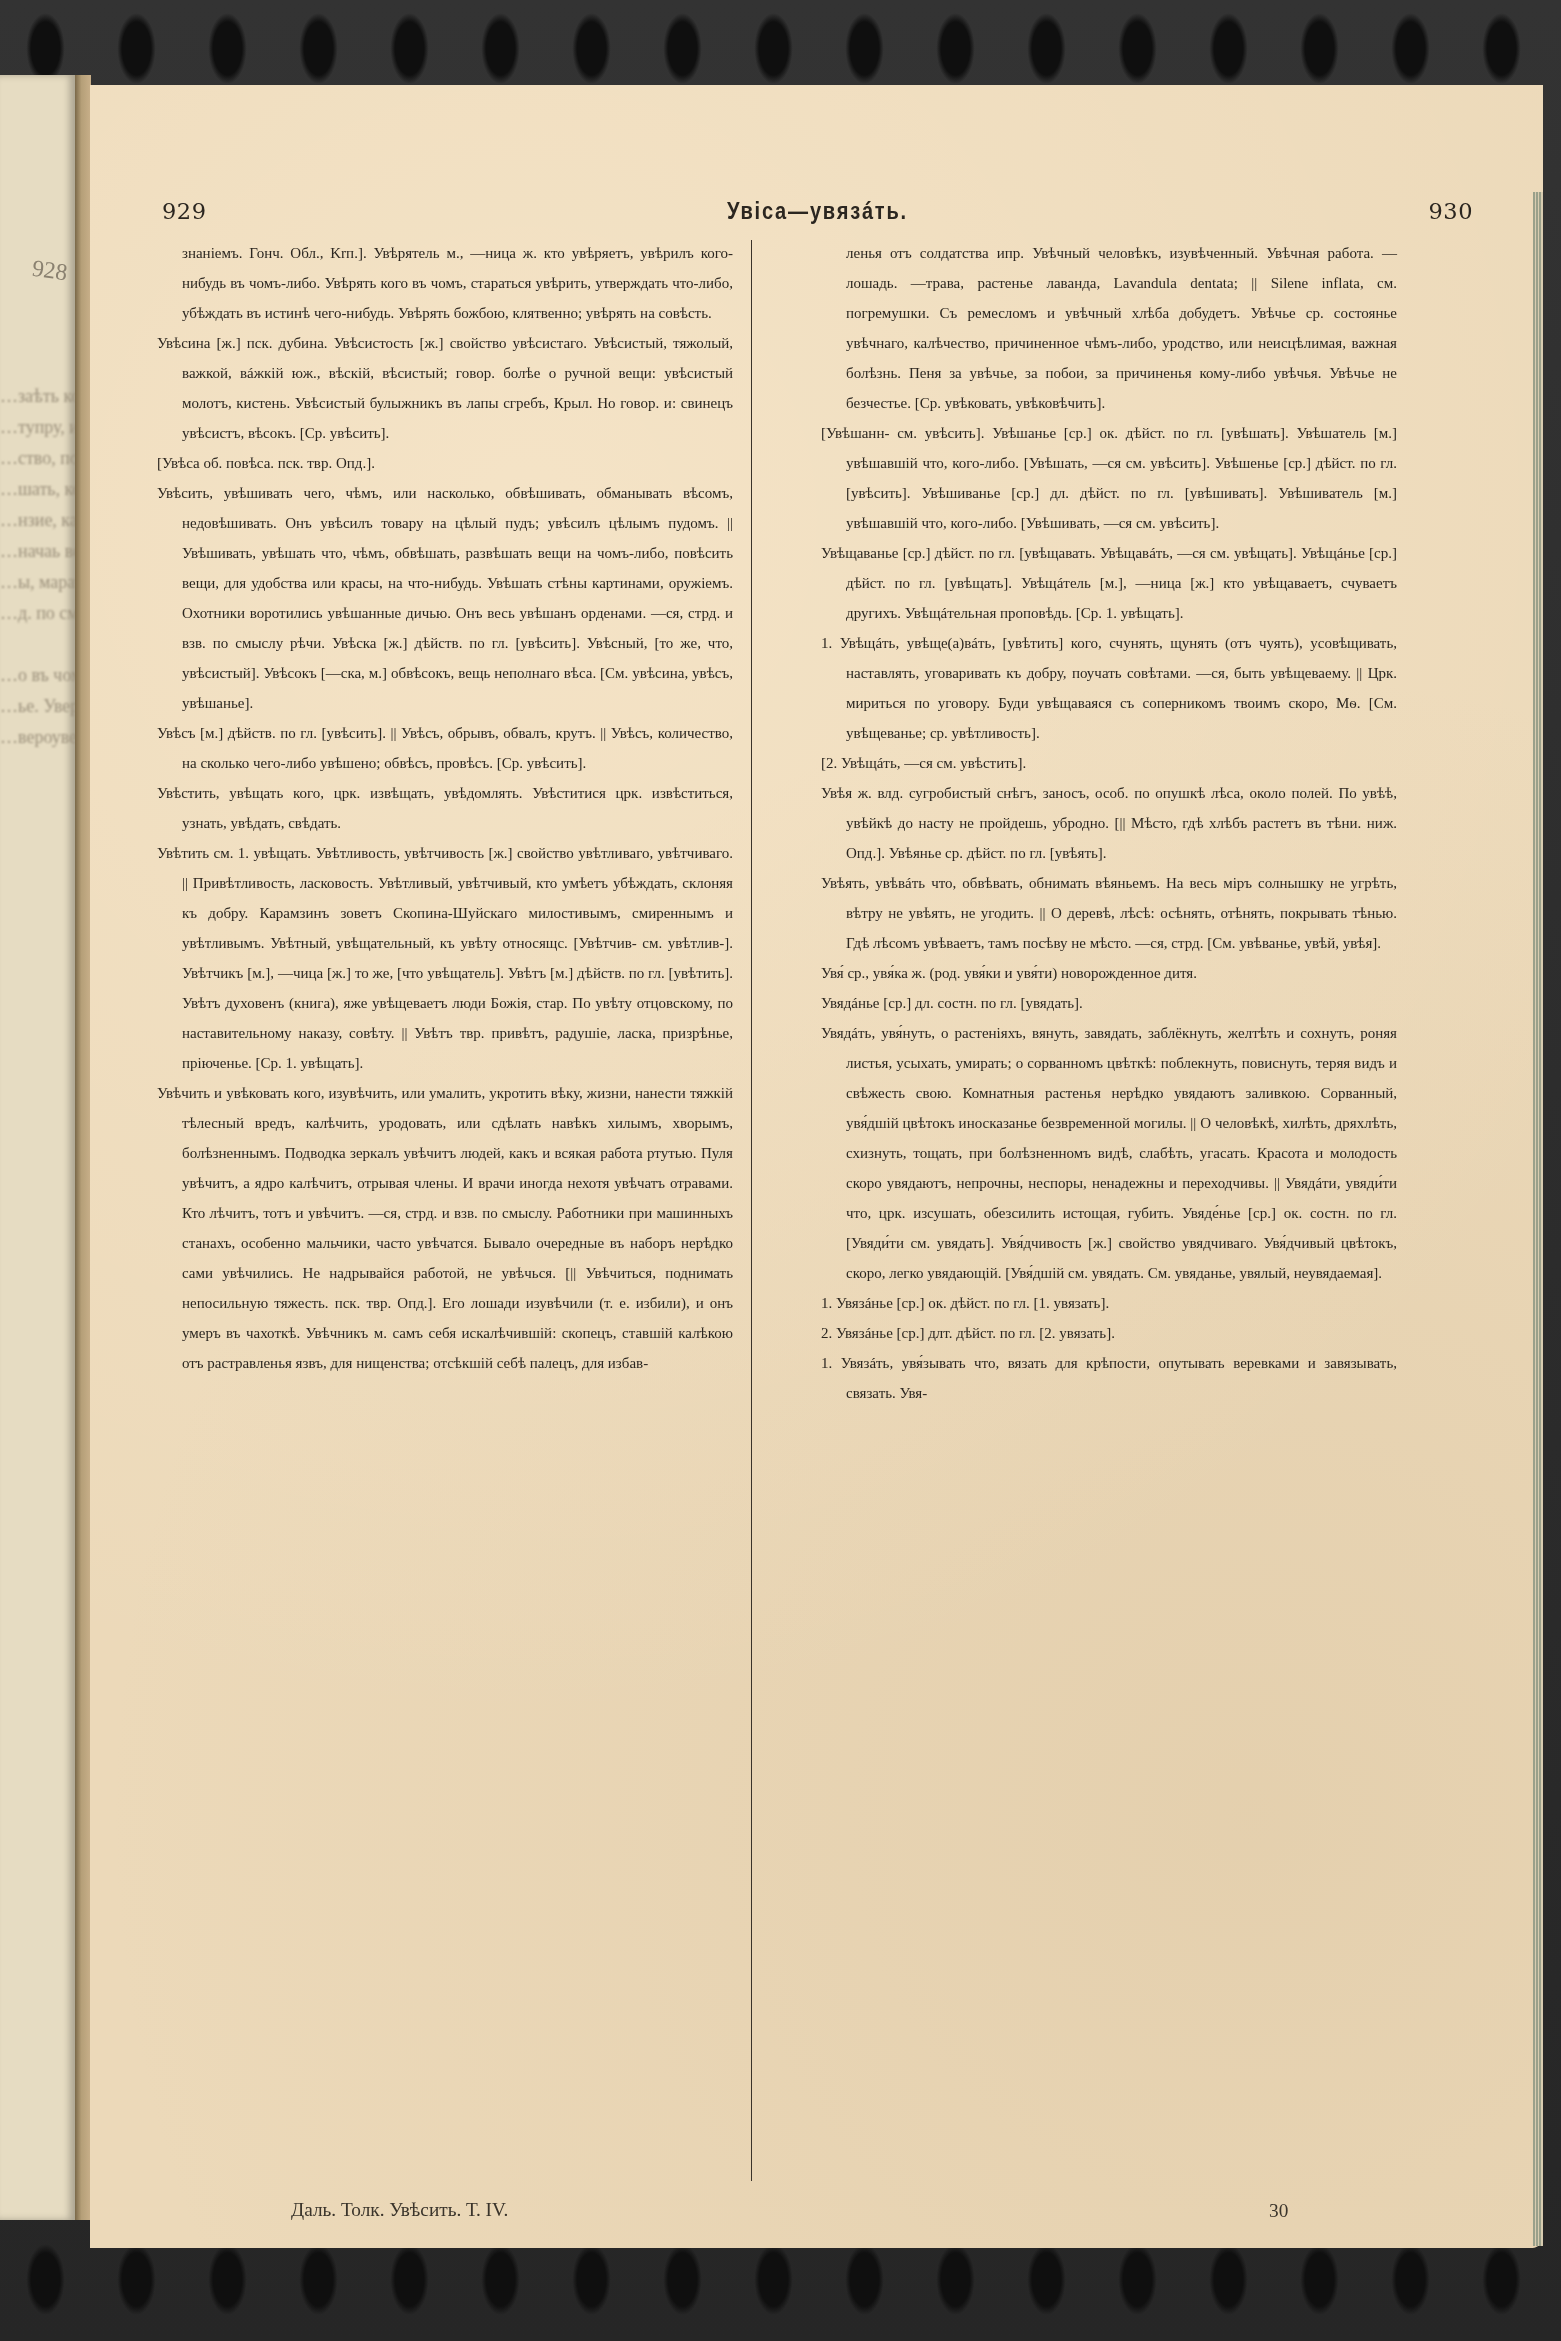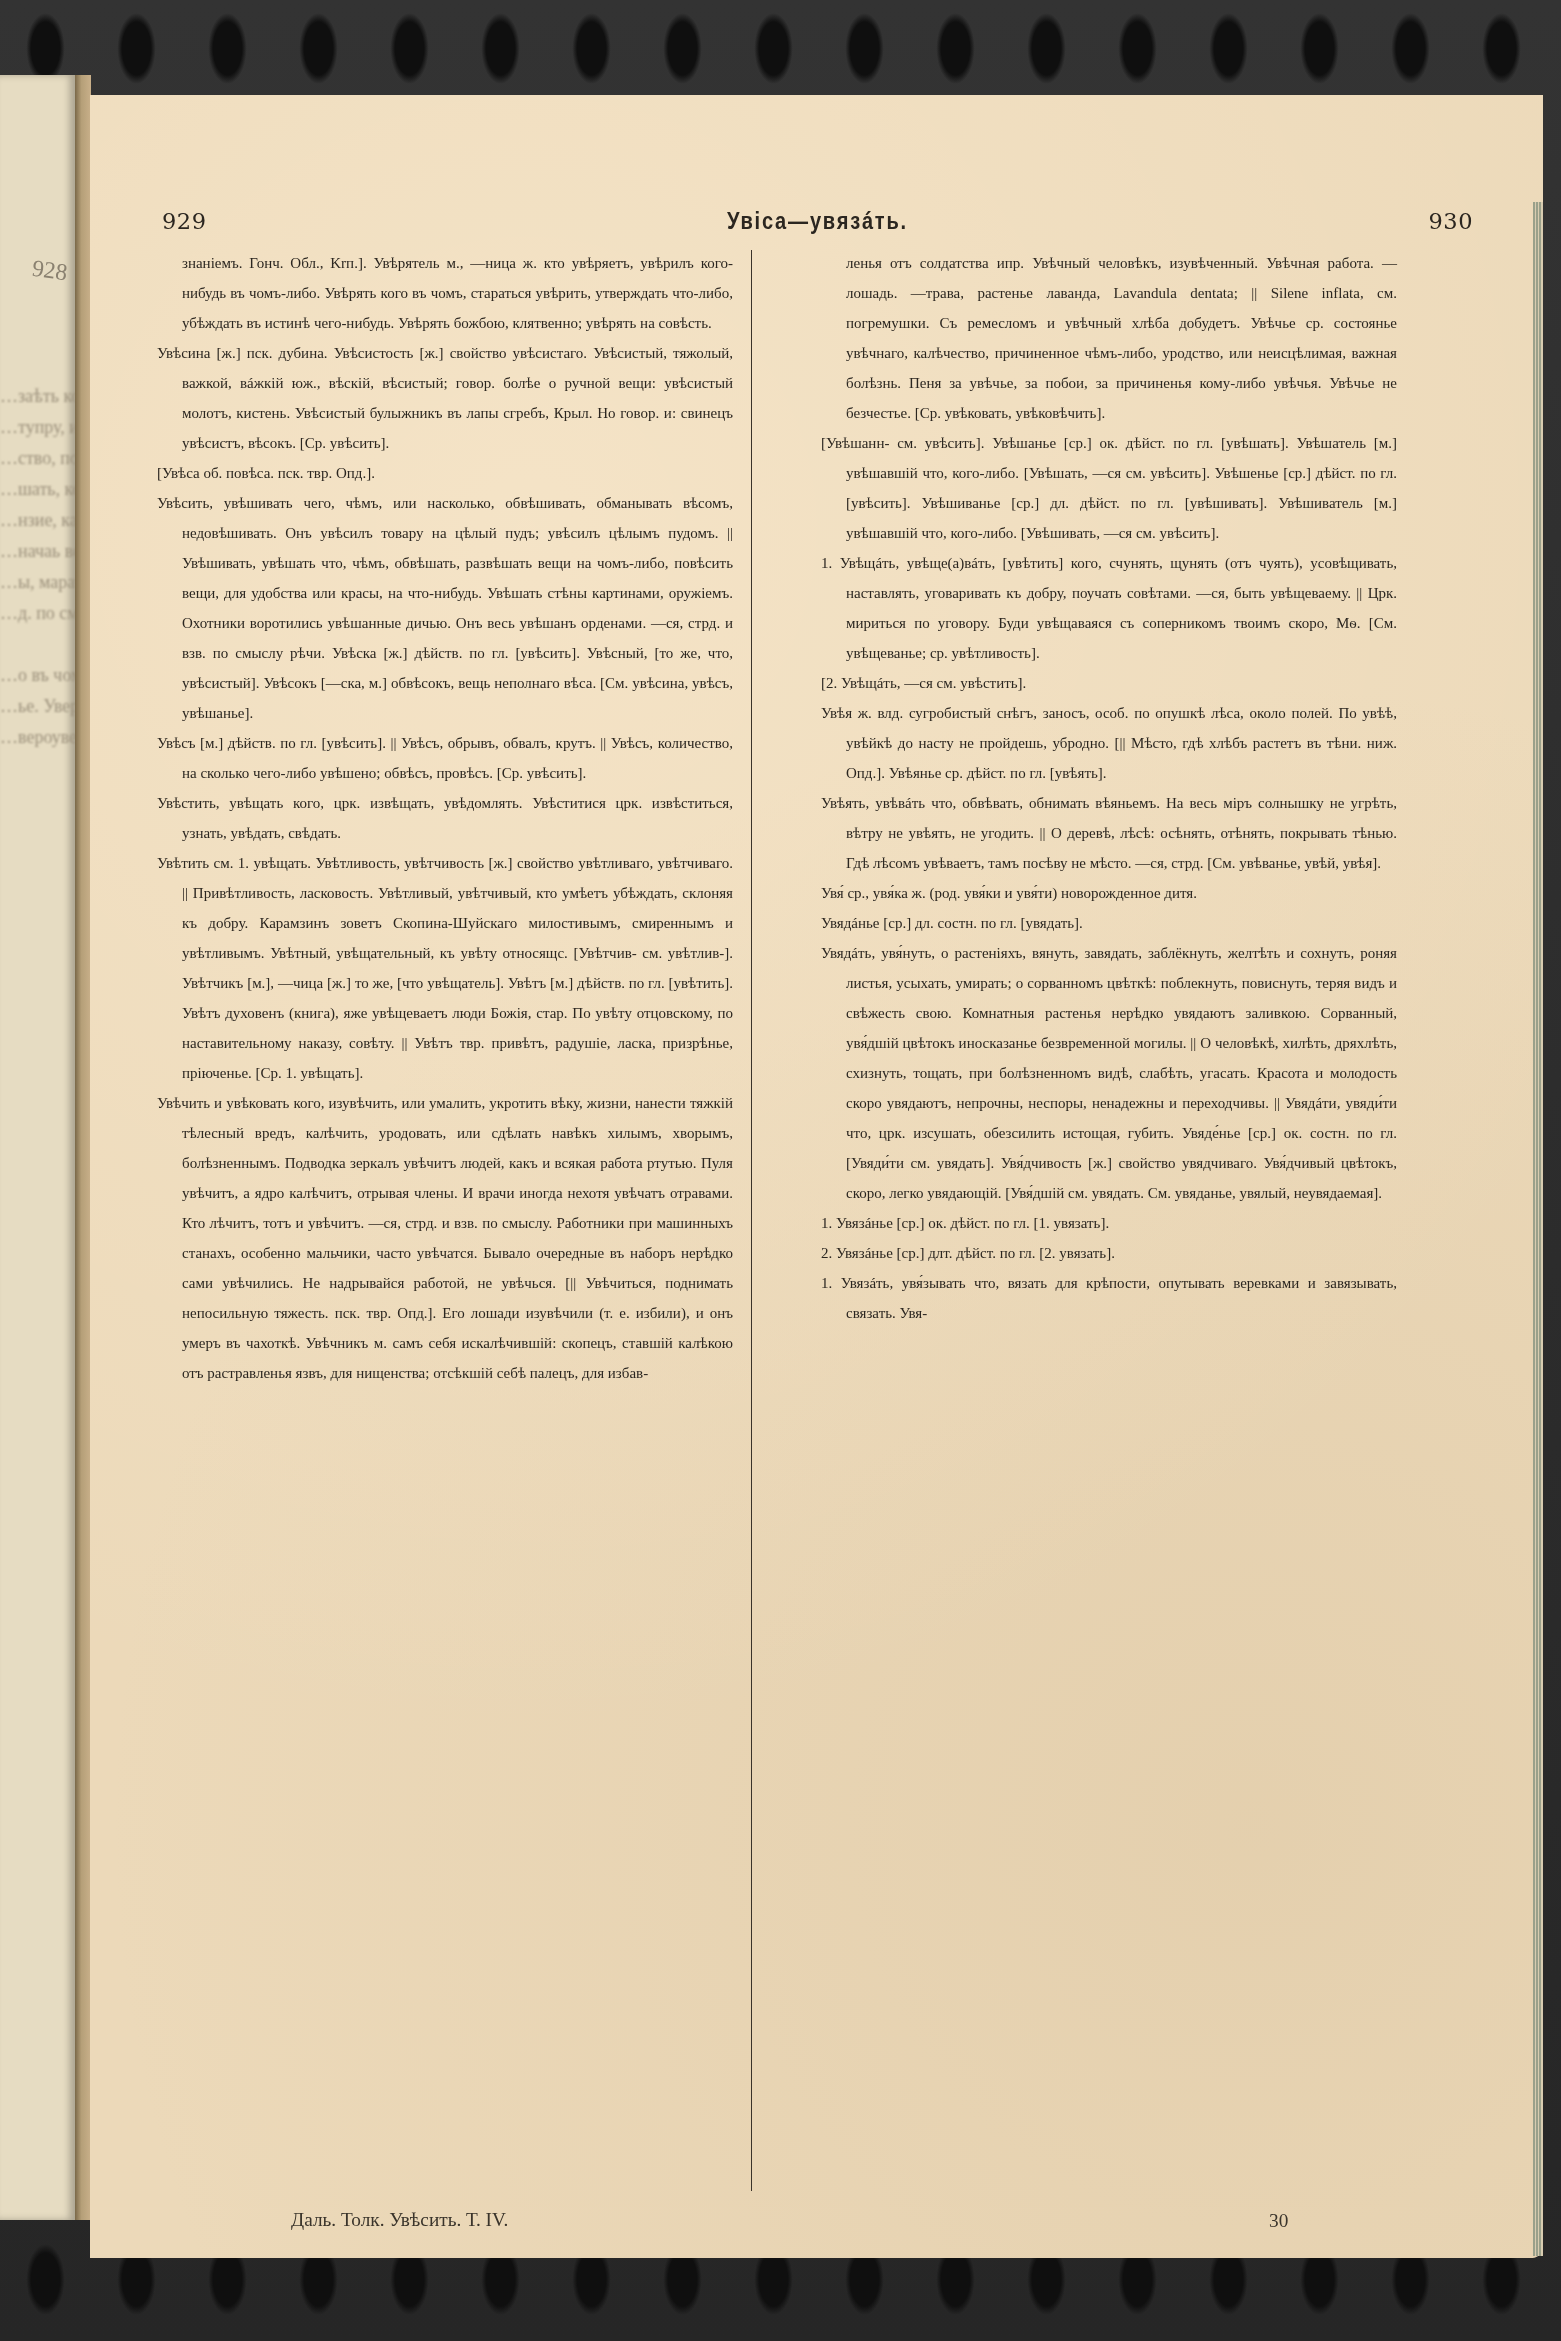--- a/index.html
+++ b/index.html
@@ -24,21 +24,20 @@
     position:absolute; left:75px; top:75px; width:16px; height:2145px;
     background:linear-gradient(90deg,#7a6848,#b59f78 40%,#c9b08a);
   }
   .page {
     position:absolute; left:90px; top:85px; width:1453px; height:2163px;
     background:#ecd9b9;
     background-image:
       radial-gradient(circle at 30% 20%, rgba(255,240,215,0.45), transparent 60%),
       radial-gradient(circle at 80% 80%, rgba(205,180,140,0.25), transparent 55%);
     border-bottom-right-radius:10.7px;
-    margin-top:10px;
   }
   .page-edge {
     position:absolute; right:0; top:107px; width:9.7px; height:2054px;
     background:repeating-linear-gradient(90deg,#9aa08a 0 1.6px,#d8ccb0 1.6px 3.2px);
   }
   .running-head {
     position:absolute; left:72px; right:70px; top:107px; height:38px;
     display:flex; justify-content:space-between; align-items:center;
     font-family:"DejaVu Serif", serif; font-size:22.5px; letter-spacing:0.5px;
   }
@@ -99,20 +98,21 @@
       <p class="entry">Увѣсить, увѣшивать чего, чѣмъ, или насколько, обвѣшивать, обманывать вѣсомъ, недовѣшивать. Онъ увѣсилъ товару на цѣлый пудъ; увѣсилъ цѣлымъ пудомъ. || Увѣшивать, увѣшать что, чѣмъ, обвѣшать, развѣшать вещи на чомъ-либо, повѣсить вещи, для удобства или красы, на что-нибудь. Увѣшать стѣны картинами, оружіемъ. Охотники воротились увѣшанные дичью. Онъ весь увѣшанъ орденами. —ся, стрд. и взв. по смыслу рѣчи. Увѣска [ж.] дѣйств. по гл. [увѣсить]. Увѣсный, [то же, что, увѣсистый]. Увѣсокъ [—ска, м.] обвѣсокъ, вещь неполнаго вѣса. [См. увѣсина, увѣсъ, увѣшанье].</p>
       <p class="entry">Увѣсъ [м.] дѣйств. по гл. [увѣсить]. || Увѣсъ, обрывъ, обвалъ, крутъ. || Увѣсъ, количество, на сколько чего-либо увѣшено; обвѣсъ, провѣсъ. [Ср. увѣсить].</p>
       <p class="entry">Увѣстить, увѣщать кого, црк. извѣщать, увѣдомлять. Увѣститися црк. извѣститься, узнать, увѣдать, свѣдать.</p>
       <p class="entry">Увѣтить см. 1. увѣщать. Увѣтливость, увѣтчивость [ж.] свойство увѣтливаго, увѣтчиваго. || Привѣтливость, ласковость. Увѣтливый, увѣтчивый, кто умѣетъ убѣждать, склоняя къ добру. Карамзинъ зоветъ Скопина-Шуйскаго милостивымъ, смиреннымъ и увѣтливымъ. Увѣтный, увѣщательный, къ увѣту относящс. [Увѣтчив- см. увѣтлив-]. Увѣтчикъ [м.], —чица [ж.] то же, [что увѣщатель]. Увѣтъ [м.] дѣйств. по гл. [увѣтить]. Увѣтъ духовенъ (книга), яже увѣщеваетъ люди Божія, стар. По увѣту отцовскому, по наставительному наказу, совѣту. || Увѣтъ твр. привѣтъ, радушіе, ласка, призрѣнье, пріюченье. [Ср. 1. увѣщать].</p>
       <p class="entry">Увѣчить и увѣковать кого, изувѣчить, или умалить, укротить вѣку, жизни, нанести тяжкій тѣлесный вредъ, калѣчить, уродовать, или сдѣлать навѣкъ хилымъ, хворымъ, болѣзненнымъ. Подводка зеркалъ увѣчитъ людей, какъ и всякая работа ртутью. Пуля увѣчитъ, а ядро калѣчитъ, отрывая члены. И врачи иногда нехотя увѣчатъ отравами. Кто лѣчитъ, тотъ и увѣчитъ. —ся, стрд. и взв. по смыслу. Работники при машинныхъ станахъ, особенно мальчики, часто увѣчатся. Бывало очередные въ наборъ нерѣдко сами увѣчились. Не надрывайся работой, не увѣчься. [|| Увѣчиться, поднимать непосильную тяжесть. пск. твр. Опд.]. Его лошади изувѣчили (т. е. избили), и онъ умеръ въ чахоткѣ. Увѣчникъ м. самъ себя искалѣчившій: скопецъ, ставшій калѣкою отъ растравленья язвъ, для нищенства; отсѣкшій себѣ палецъ, для избав-</p>
     </div>
   <div class="divider"></div>
   <div class="col right" id="col-right">
       <p class="entry cont">ленья отъ солдатства ипр. Увѣчный человѣкъ, изувѣченный. Увѣчная работа. —лошадь. —трава, растенье лаванда, Lavandula dentata; || Silene inflata, см. погремушки. Съ ремесломъ и увѣчный хлѣба добудетъ. Увѣчье ср. состоянье увѣчнаго, калѣчество, причиненное чѣмъ-либо, уродство, или неисцѣлимая, важная болѣзнь. Пеня за увѣчье, за побои, за причиненья кому-либо увѣчья. Увѣчье не безчестье. [Ср. увѣковать, увѣковѣчить].</p>
       <p class="entry">[Увѣшанн- см. увѣсить]. Увѣшанье [ср.] ок. дѣйст. по гл. [увѣшать]. Увѣшатель [м.] увѣшавшій что, кого-либо. [Увѣшать, —ся см. увѣсить]. Увѣшенье [ср.] дѣйст. по гл. [увѣсить]. Увѣшиванье [ср.] дл. дѣйст. по гл. [увѣшивать]. Увѣшиватель [м.] увѣшавшій что, кого-либо. [Увѣшивать, —ся см. увѣсить].</p>
+      <p class="entry">Увѣщаванье [ср.] дѣйст. по гл. [увѣщавать. Увѣщавáть, —ся см. увѣщать]. Увѣщáнье [ср.] дѣйст. по гл. [увѣщать]. Увѣщáтель [м.], —ница [ж.] кто увѣщаваетъ, счуваетъ другихъ. Увѣщáтельная проповѣдь. [Ср. 1. увѣщать].</p>
       <p class="entry">1. Увѣщáть, увѣще(а)вáть, [увѣтить] кого, счунять, щунять (отъ чуять), усовѣщивать, наставлять, уговаривать къ добру, поучать совѣтами. —ся, быть увѣщеваему. || Црк. мириться по уговору. Буди увѣщаваяся съ соперникомъ твоимъ скоро, Мѳ. [См. увѣщеванье; ср. увѣтливость].</p>
       <p class="entry">[2. Увѣщáть, —ся см. увѣстить].</p>
       <p class="entry">Увѣя ж. влд. сугробистый снѣгъ, заносъ, особ. по опушкѣ лѣса, около полей. По увѣѣ, увѣйкѣ до насту не пройдешь, убродно. [|| Мѣсто, гдѣ хлѣбъ растетъ въ тѣни. ниж. Опд.]. Увѣянье ср. дѣйст. по гл. [увѣять].</p>
       <p class="entry">Увѣять, увѣвáть что, обвѣвать, обнимать вѣяньемъ. На весь міръ солнышку не угрѣть, вѣтру не увѣять, не угодить. || О деревѣ, лѣсѣ: осѣнять, отѣнять, покрывать тѣнью. Гдѣ лѣсомъ увѣваетъ, тамъ посѣву не мѣсто. —ся, стрд. [См. увѣванье, увѣй, увѣя].</p>
       <p class="entry">Увя́ ср., увя́ка ж. (род. увя́ки и увя́ти) новорожденное дитя.</p>
       <p class="entry">Увядáнье [ср.] дл. состн. по гл. [увядать].</p>
       <p class="entry">Увядáть, увя́нуть, о растеніяхъ, вянуть, завядать, заблёкнуть, желтѣть и сохнуть, роняя листья, усыхать, умирать; о сорванномъ цвѣткѣ: поблекнуть, повиснуть, теряя видъ и свѣжесть свою. Комнатныя растенья нерѣдко увядаютъ заливкою. Сорванный, увя́дшій цвѣтокъ иносказанье безвременной могилы. || О человѣкѣ, хилѣть, дряхлѣть, схизнуть, тощать, при болѣзненномъ видѣ, слабѣть, угасать. Красота и молодость скоро увядаютъ, непрочны, неспоры, ненадежны и переходчивы. || Увядáти, увяди́ти что, црк. изсушать, обезсилить истощая, губить. Увяде́нье [ср.] ок. состн. по гл. [Увяди́ти см. увядать]. Увя́дчивость [ж.] свойство увядчиваго. Увя́дчивый цвѣтокъ, скоро, легко увядающій. [Увя́дшій см. увядать. См. увяданье, увялый, неувядаемая].</p>
       <p class="entry">1. Увязáнье [ср.] ок. дѣйст. по гл. [1. увязать].</p>
       <p class="entry">2. Увязáнье [ср.] длт. дѣйст. по гл. [2. увязать].</p>
       <p class="entry">1. Увязáть, увя́зывать что, вязать для крѣпости, опутывать веревками и завязывать, связать. Увя-</p>

